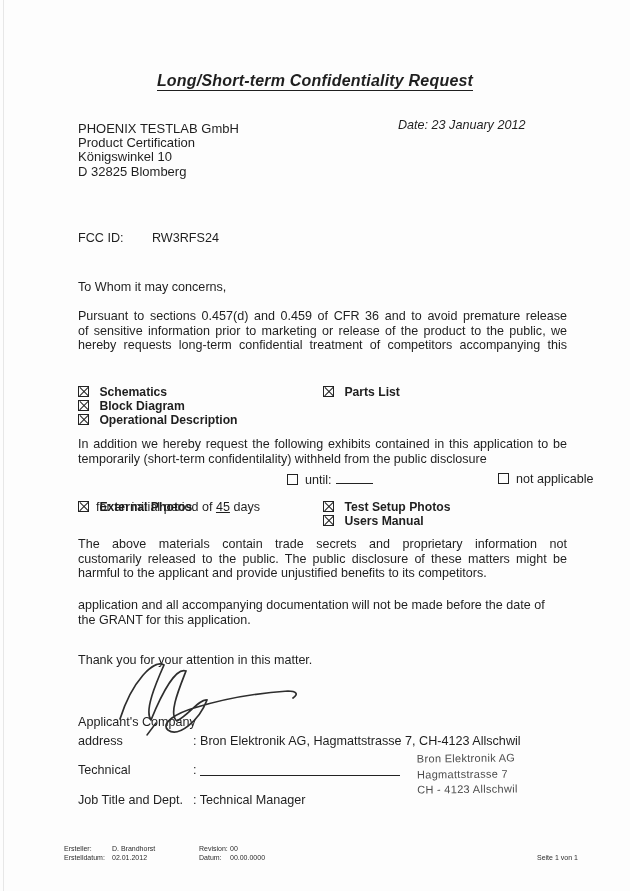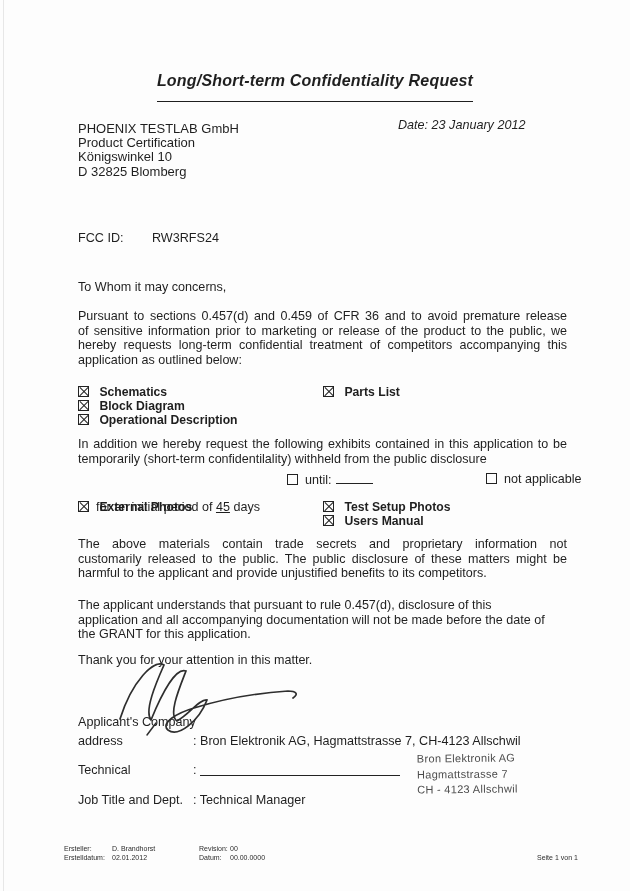--- a/index.html
+++ b/index.html
@@ -5,21 +5,21 @@
   html,body{margin:0;padding:0;background:#ffffff;}
   .page{
     position:relative;width:630px;height:891px;background:#fdfdfd;
     font-family:"Liberation Sans",sans-serif;color:#1f1f1f;overflow:hidden;
   }
   .edge-artifact{position:absolute;left:3px;top:0;height:100%;width:1px;background:#e7e7e7;}
 
   .title{position:absolute;top:72px;left:0;right:0;text-align:center;}
   .title span{
     font-size:16px;font-weight:bold;font-style:italic;letter-spacing:.2px;
-    border-bottom:1.7px solid #1f1f1f;padding-bottom:12px;
+    border-bottom:1.7px solid #1f1f1f;padding-bottom:1px;
   }
 
   .addr-block{position:absolute;left:78px;top:122px;font-size:13px;line-height:14.2px;}
   .date-line{position:absolute;left:398px;top:118px;font-size:12.6px;font-style:italic;}
 
   .fcc-row{position:absolute;left:78px;top:231px;font-size:12.6px;}
   .fcc-row .fcc-value{position:absolute;left:74px;top:0;white-space:nowrap;}
 
   .salutation{position:absolute;left:78px;top:280px;font-size:12.6px;}
 
@@ -37,21 +37,21 @@
   .cb.checked::before{transform:rotate(45deg);}
   .cb.checked::after{transform:rotate(-45deg);}
 
   .cbgroup{position:absolute;left:78px;font-size:12.2px;font-weight:bold;line-height:14.2px;}
   .g1{top:385px;width:489px;} .g2{top:500px;width:489px;}
   .cbrow{white-space:nowrap;}
   .col-right{position:absolute;left:245px;top:0;}
 
   .options-line{position:absolute;left:78px;top:472px;width:510px;height:18px;font-size:12.55px;}
   .opt{position:absolute;top:0;white-space:nowrap;}
-  .opt-period{left:0;margin-top:28px;} .opt-until{left:209px;} .opt-na{left:360px;padding-left:48px;}
+  .opt-period{left:0;margin-top:28px;} .opt-until{left:209px;} .opt-na{left:372px;padding-left:48px;}
   .u-days{text-decoration:underline;}
   .blank-line{display:inline-block;width:37px;border-bottom:1.2px solid #222;height:11px;margin-left:4px;}
 
   .sig-block{position:absolute;left:78px;top:715px;font-size:12.6px;line-height:14.2px;width:500px;}
   .sig-row{position:relative;height:14px;}
   .lbl{position:absolute;left:0;top:0;}
   .val{position:absolute;left:115px;top:0;white-space:nowrap;}
   .row-company{top:0;} 
   .row-address{position:absolute;top:19px;left:0;right:0;}
   .row-signature{position:absolute;top:48px;left:0;right:0;}
@@ -92,21 +92,20 @@
     <span class="fcc-label">FCC ID:</span>
     <span class="fcc-value">RW3RFS24</span>
   </div>
 
   <div class="salutation">To Whom it may concerns,</div>
 
   <div class="para p1">
     <div class="jline">Pursuant to sections 0.457(d) and 0.459 of CFR 36 and to avoid premature release</div>
     <div class="jline">of sensitive information prior to marketing or release of the product to the public, we</div>
     <div class="jline">hereby requests long-term confidential treatment of competitors accompanying this</div>
-    <div>application as outlined below:</div>
   </div>
 
   <div class="cbgroup g1">
     <div class="cbrow">
       <span class="cb checked"></span>
       <span>Schematics</span>
     </div>
     <div class="cbrow">
       <span class="cb checked"></span>
       <span>Block Diagram</span>
@@ -155,21 +154,20 @@
     </div>
   </div>
 
   <div class="para p3">
     <div class="jline">The above materials contain trade secrets and proprietary information not</div>
     <div class="jline">customarily released to the public. The public disclosure of these matters might be</div>
     <div>harmful to the applicant and provide unjustified benefits to its competitors.</div>
   </div>
 
   <div class="para p4">
-    <div>The applicant understands that pursuant to rule 0.457(d), disclosure of this</div>
     <div>application and all accompanying documentation will not be made before the date of</div>
     <div>the GRANT for this application.</div>
   </div>
 
   <div class="para p5">Thank you for your attention in this matter.</div>
 
   <div class="sig-block">
     <div class="sig-row row-company">Applicant's Company</div>
 
     <div class="row-address">

